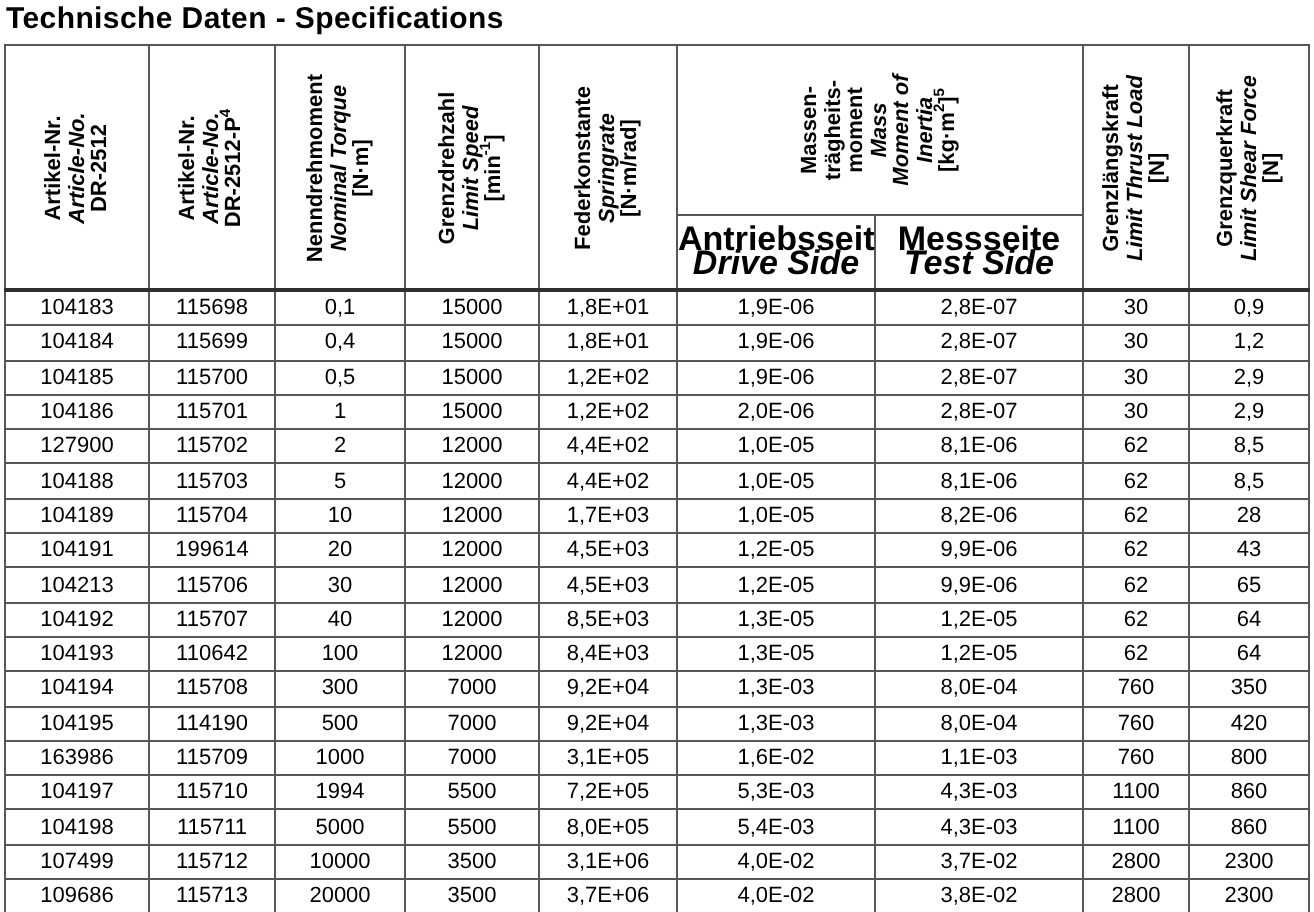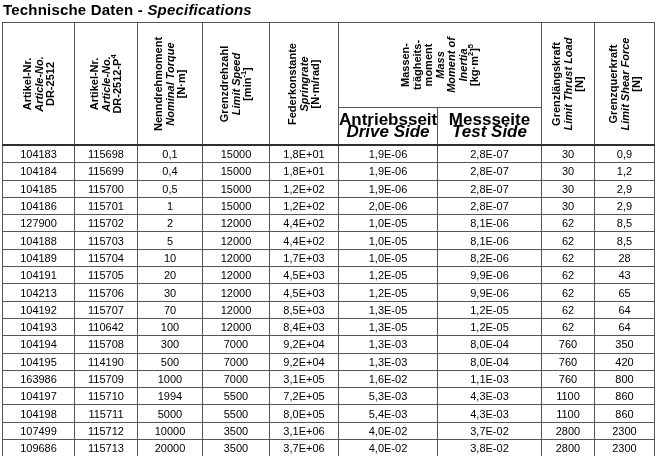--- a/index.html
+++ b/index.html
@@ -6,21 +6,21 @@
   body {
     width:657px; height:456px; background:#ffffff; color:#000;
     font-family:"Liberation Sans", sans-serif;
     position:relative; overflow:hidden;
   }
   .title {
     position:absolute; left:3px; top:1px; margin:0;
     font-size:15px; font-weight:bold; letter-spacing:0.2px;
     white-space:nowrap;
   }
-  .title .it { font-style:italic; }
+  .title .it { }
 
   table.spec {
     position:absolute; left:2px; top:22px; width:653px;
     border-collapse:collapse; table-layout:fixed;
     border:1.5px solid #2f2f2f;
   }
   th, td { border:1px solid #575757; padding:0; }
 
   thead th { font-weight:bold; position:relative; background:#fff; vertical-align:middle; }
   thead tr.hrow1 th { height:84px; }
@@ -212,21 +212,21 @@
         <td>10</td>
         <td>12000</td>
         <td>1,7E+03</td>
         <td>1,0E-05</td>
         <td>8,2E-06</td>
         <td>62</td>
         <td>28</td>
       </tr>
       <tr>
         <td>104191</td>
-        <td>115705</td>
+        <td>199614</td>
         <td>20</td>
         <td>12000</td>
         <td>4,5E+03</td>
         <td>1,2E-05</td>
         <td>9,9E-06</td>
         <td>62</td>
         <td>43</td>
       </tr>
       <tr>
         <td>104213</td>
@@ -235,21 +235,21 @@
         <td>12000</td>
         <td>4,5E+03</td>
         <td>1,2E-05</td>
         <td>9,9E-06</td>
         <td>62</td>
         <td>65</td>
       </tr>
       <tr>
         <td>104192</td>
         <td>115707</td>
-        <td>70</td>
+        <td>40</td>
         <td>12000</td>
         <td>8,5E+03</td>
         <td>1,3E-05</td>
         <td>1,2E-05</td>
         <td>62</td>
         <td>64</td>
       </tr>
       <tr>
         <td>104193</td>
         <td>110642</td>

